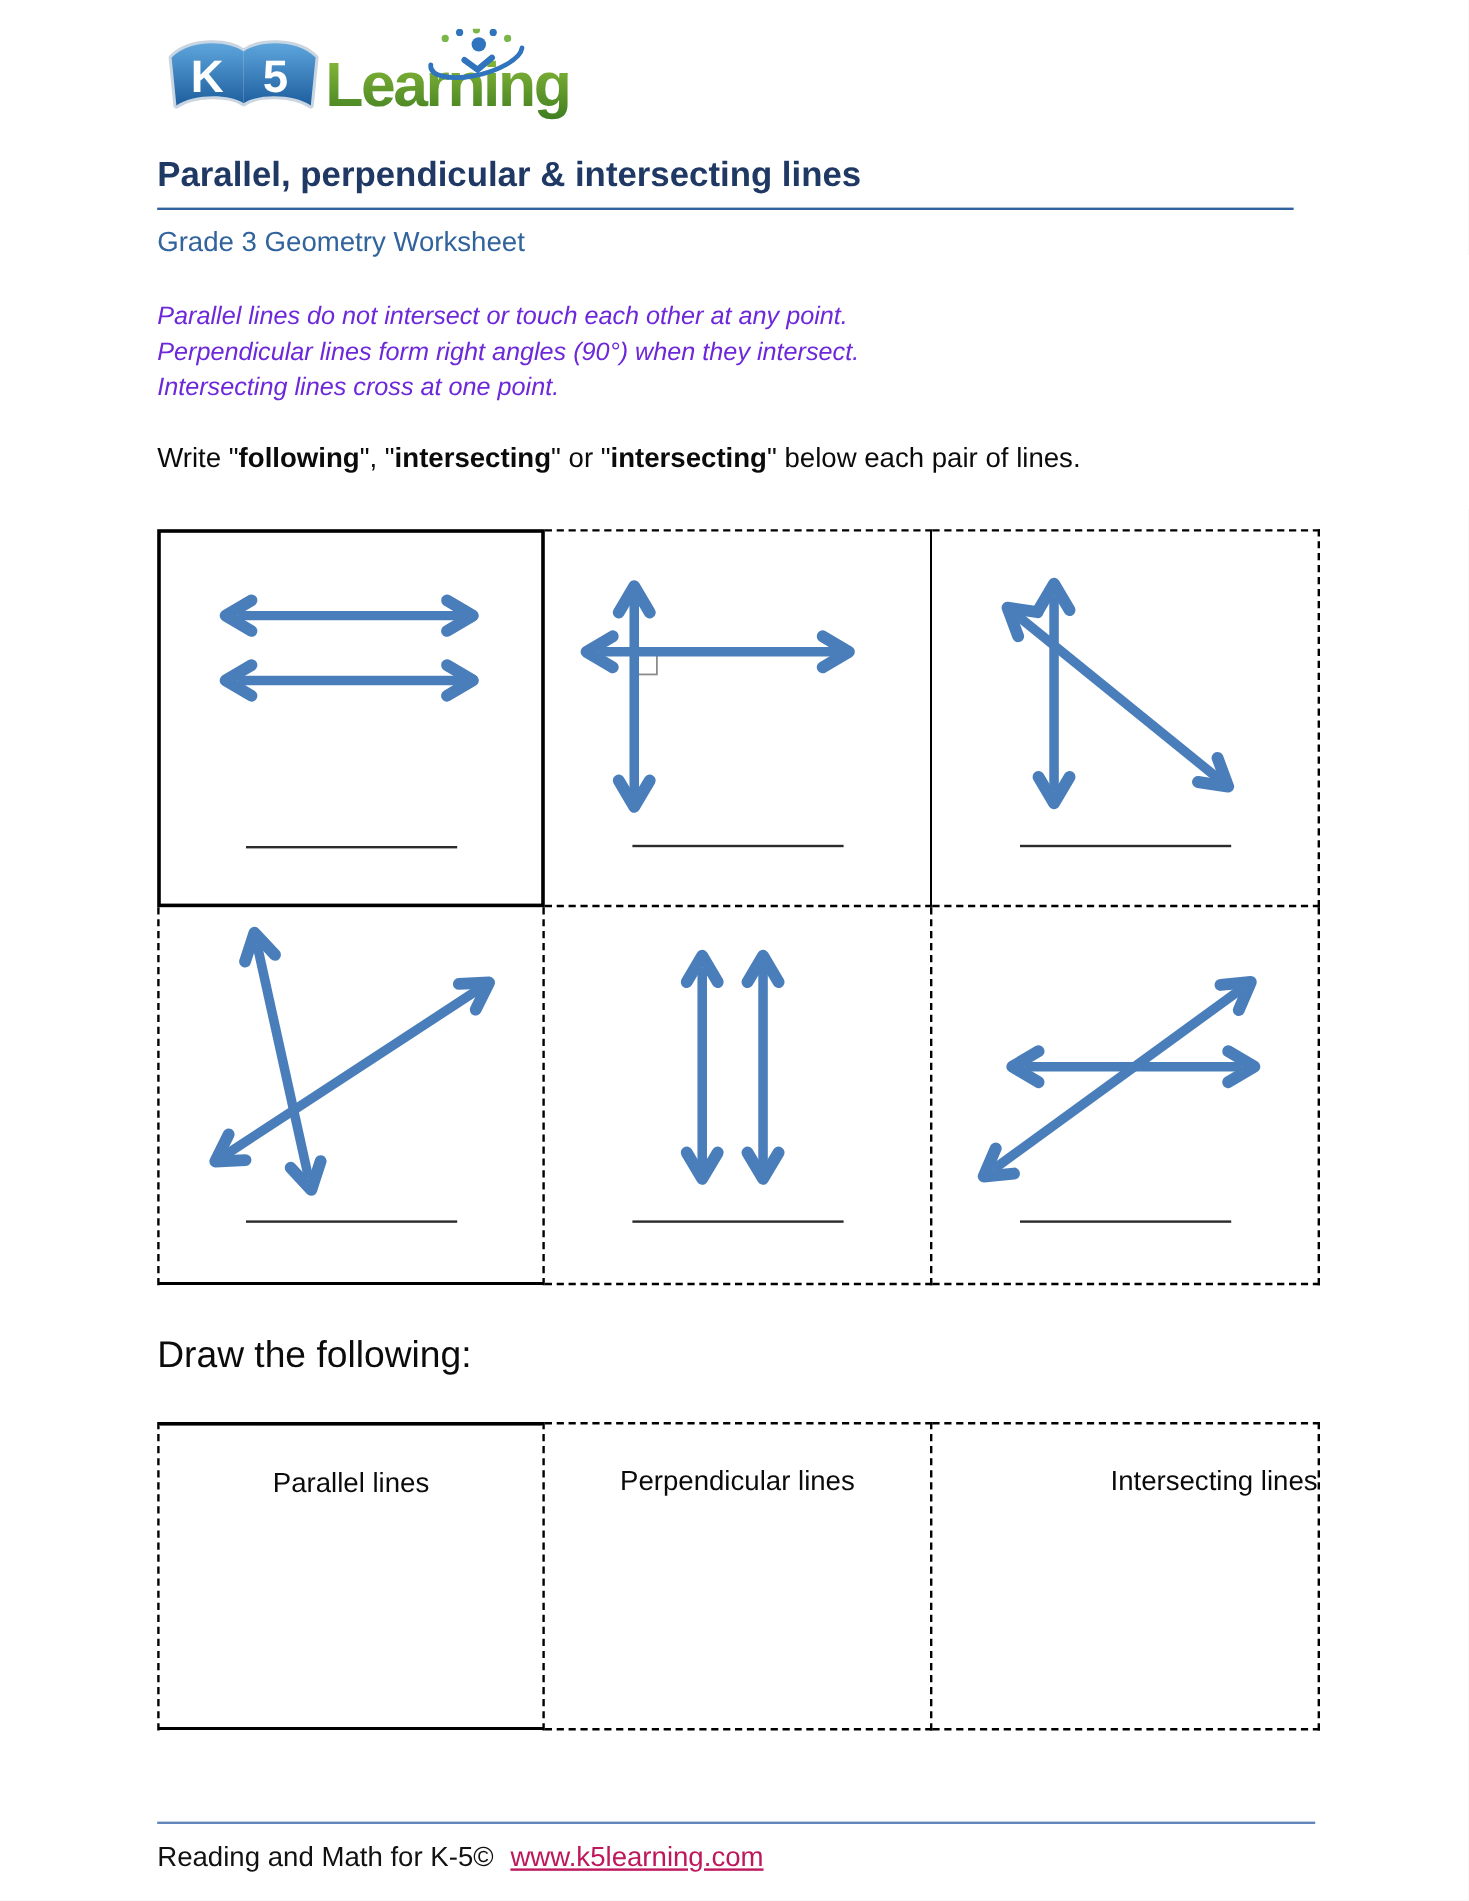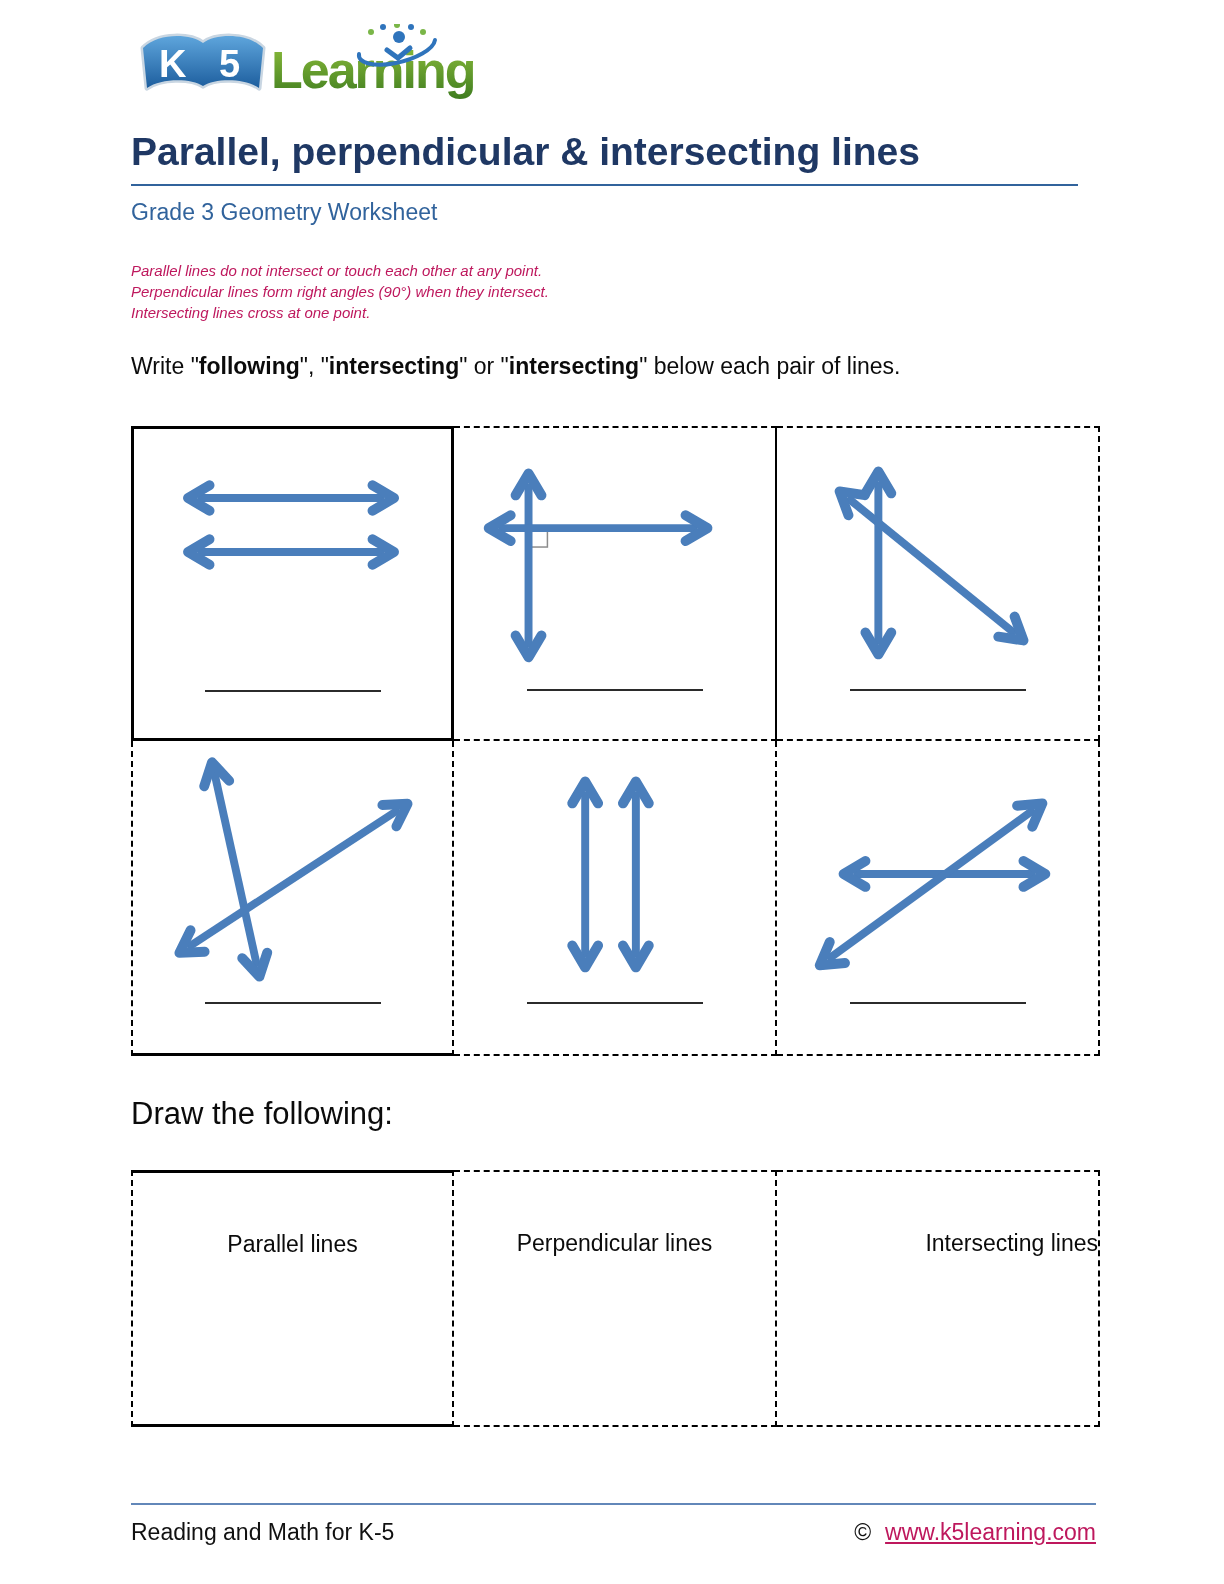--- a/index.html
+++ b/index.html
@@ -7,51 +7,51 @@
   .page {
     width:1224px; height:1584px; background:#ffffff; margin:0 auto;
     position:relative; overflow:hidden;
   }
   .content { padding-left:131px; padding-right:124px; padding-top:24px; }
 
   
   .logo { width:350px; height:80px; display:block; }
 
   
-  .title { margin-top:26px; font-size:39px; font-weight:bold; color:#1F3864; }
+  .title { margin-top:26px; font-size:29px; font-weight:bold; color:#1F3864; }
   .title-rule { border:none; border-top:2px solid #31639C; margin-top:10px; width:947px; }
   .subtitle { margin-top:13px; font-size:23px; color:#31639C; }
 
   
-  .intro { margin-top:34px; font-size:15px; font-style:italic; color:#be185d; line-height:1.41; }
+  .intro { margin-top:34px; font-size:21px; font-style:italic; color:#6d28d9; line-height:1.41; }
   .instruction { margin-top:30px; font-size:23px; color:#0b0b0b; }
 
   
   .grid { margin-top:46px; width:969px; display:grid; grid-template-columns:323px 323px 323px; }
   .cell { height:315px; display:flex; flex-direction:column; align-items:center; }
   .cell svg { width:100%; height:248px; display:block; }
   .blank { width:176px; border-bottom:2px solid #2b2b2b; height:0; margin-top:13px; }
   .c1 { border:3px solid #000; }
   .c2 { border-top:2px dashed #000; border-bottom:2px dashed #000; border-right:2px solid #000; }
   .c3 { border-top:2px dashed #000; border-bottom:2px dashed #000; border-right:2px dashed #000; }
   .c4 { border-left:2px dashed #000; border-right:2px dashed #000; border-bottom:3px solid #000; }
   .c5 { border-bottom:2px dashed #000; border-right:2px dashed #000; }
   .c6 { border-bottom:2px dashed #000; border-right:2px dashed #000; }
 
   
   .draw-prompt { margin-top:40px; font-size:31px; color:#0b0b0b; }
   .draw-table { margin-top:38px; width:969px; height:257px; display:grid; grid-template-columns:323px 323px 323px; }
-  .draw-cell { text-align:center; padding-top:58px; font-size:23px; color:#0b0b0b; }
+  .draw-cell { text-align:center; padding-top:34px; font-size:23px; color:#0b0b0b; }
   .d1 { border-top:3px solid #000; border-bottom:3px solid #000; border-left:2px dashed #000; border-right:2px dashed #000; }
   .d2 { border-top:2px dashed #000; border-bottom:2px dashed #000; border-right:2px dashed #000; }
   .d3 { border-top:2px dashed #000; border-bottom:2px dashed #000; border-right:2px dashed #000;text-align:right; }
 
   
   .footer-rule { border:none; border-top:2px solid #6287B9; margin-top:76px; width:965px; }
-  .footer-row { width:965px; margin-top:14px; display:flex; justify-content:space-between; align-items:baseline; font-size:23px; color:#111; }
+  .footer-row { width:965px; margin-top:14px; display:flex; justify-content:flex-start; align-items:baseline; font-size:23px; color:#111; }
   .footer-right { display:flex; gap:14px; align-items:baseline; }
   .footer-link { color:#be185d; text-decoration:underline; }
 </style>
 </head>
 <body>
 
 <div class="page">
   <div class="content">
 
     <svg class="logo" viewBox="0 0 350 80">

